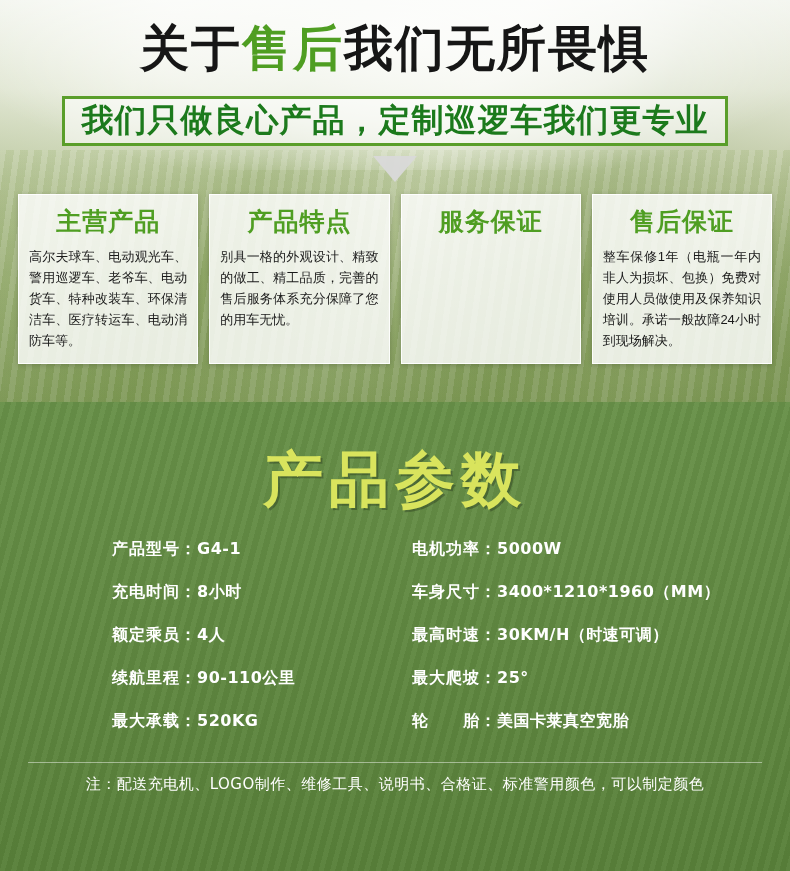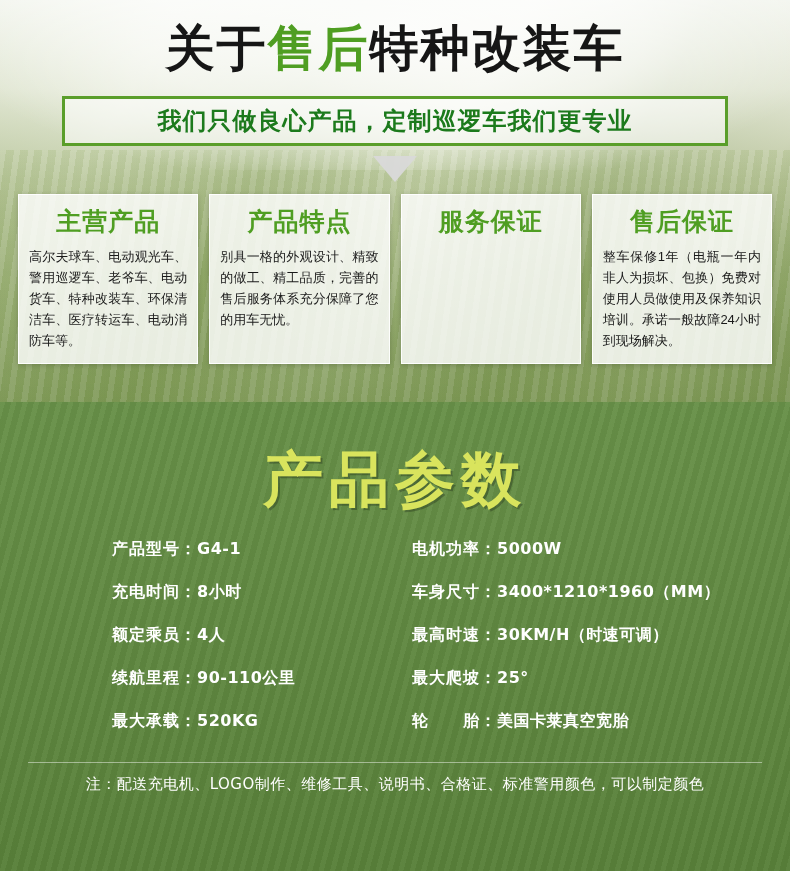--- a/index.html
+++ b/index.html
@@ -67,21 +67,21 @@
     width: 660px;
     height: 44px;
     border: 3px solid #5a9e2a;
     background: rgba(255,255,255,0.55);
     display: flex;
     align-items: center;
     justify-content: center;
   }
   .subbar span {
     font-family: "DejaVu Sans", "Liberation Sans", sans-serif;
-    font-size: 24px;
+    font-size: 32px;
     font-weight: bold;
     color: #1c7a1c;
     letter-spacing: 1px;
   }
 
   .arrow {
     position: relative;
     z-index: 3;
     margin: 10px auto 0;
     width: 0; height: 0;
@@ -175,21 +175,21 @@
   }
 </style>
 </head>
 <body>
 
 <div class="page">
 
   <div class="top">
 
     <div class="headline">
-      <span>关于</span><span class="hl-green">售后</span><span>特种改装车</span>
+      <span>关于</span><span class="hl-green">售后</span><span>我们无所畏惧</span>
     </div>
 
     <div class="subbar">
       <span>我们只做良心产品，定制巡逻车我们更专业</span>
     </div>
 
     <div class="arrow"></div>
 
     <div class="cards">
       <div class="card">

